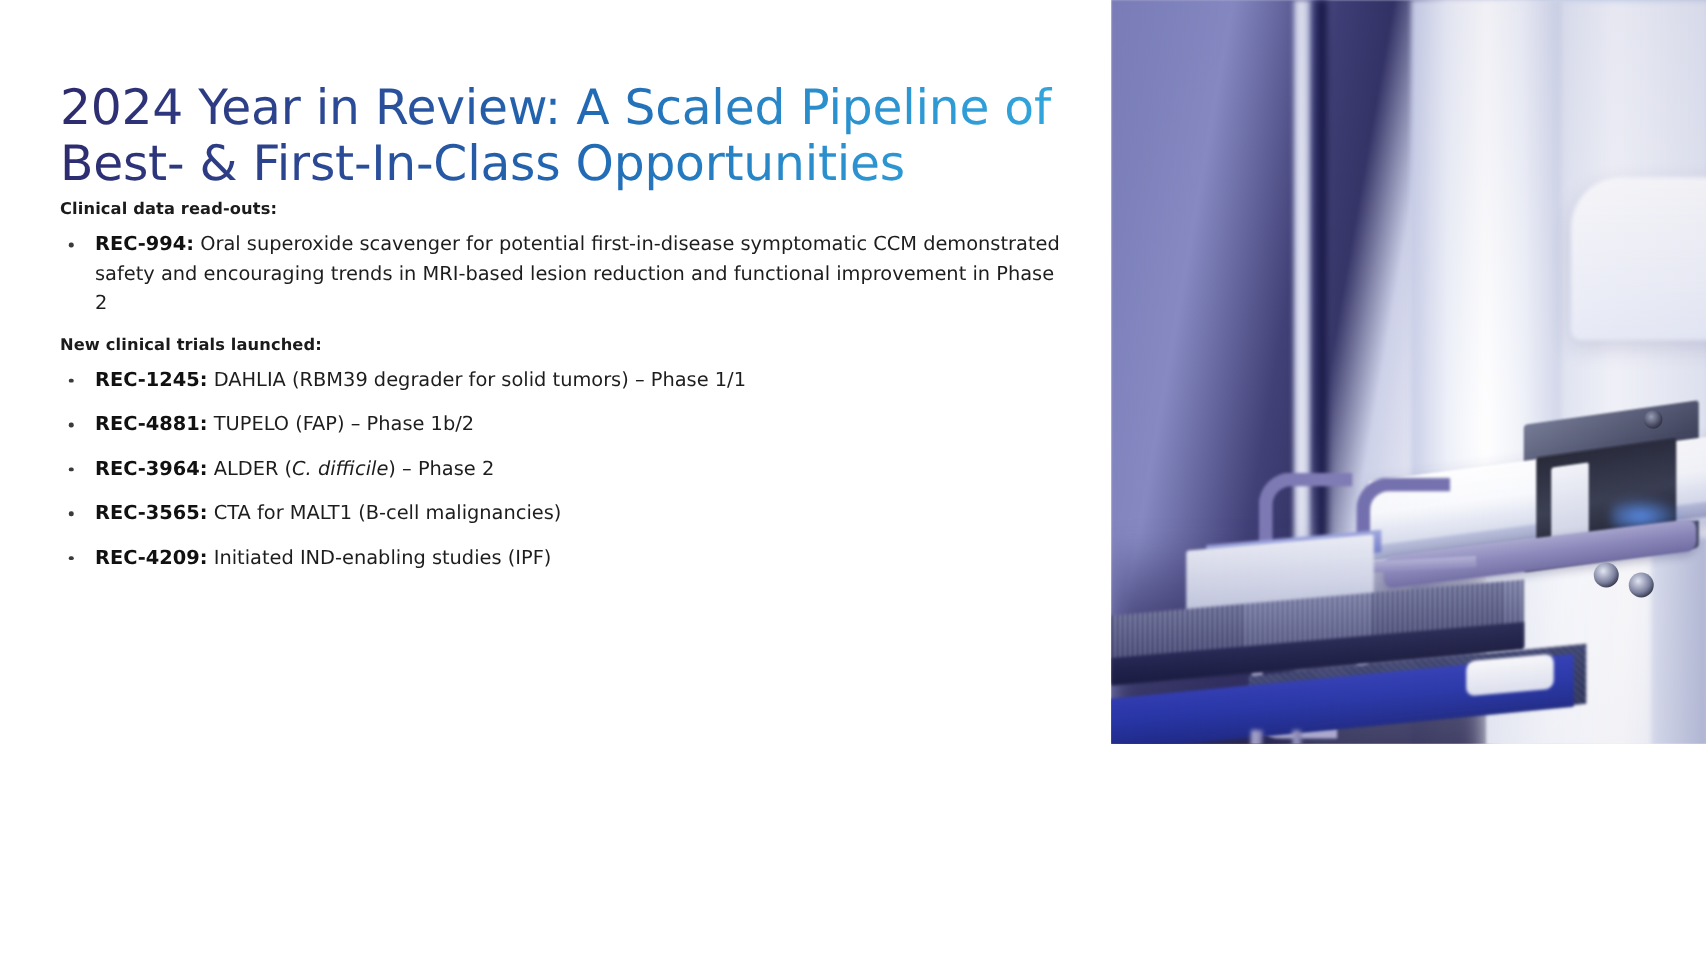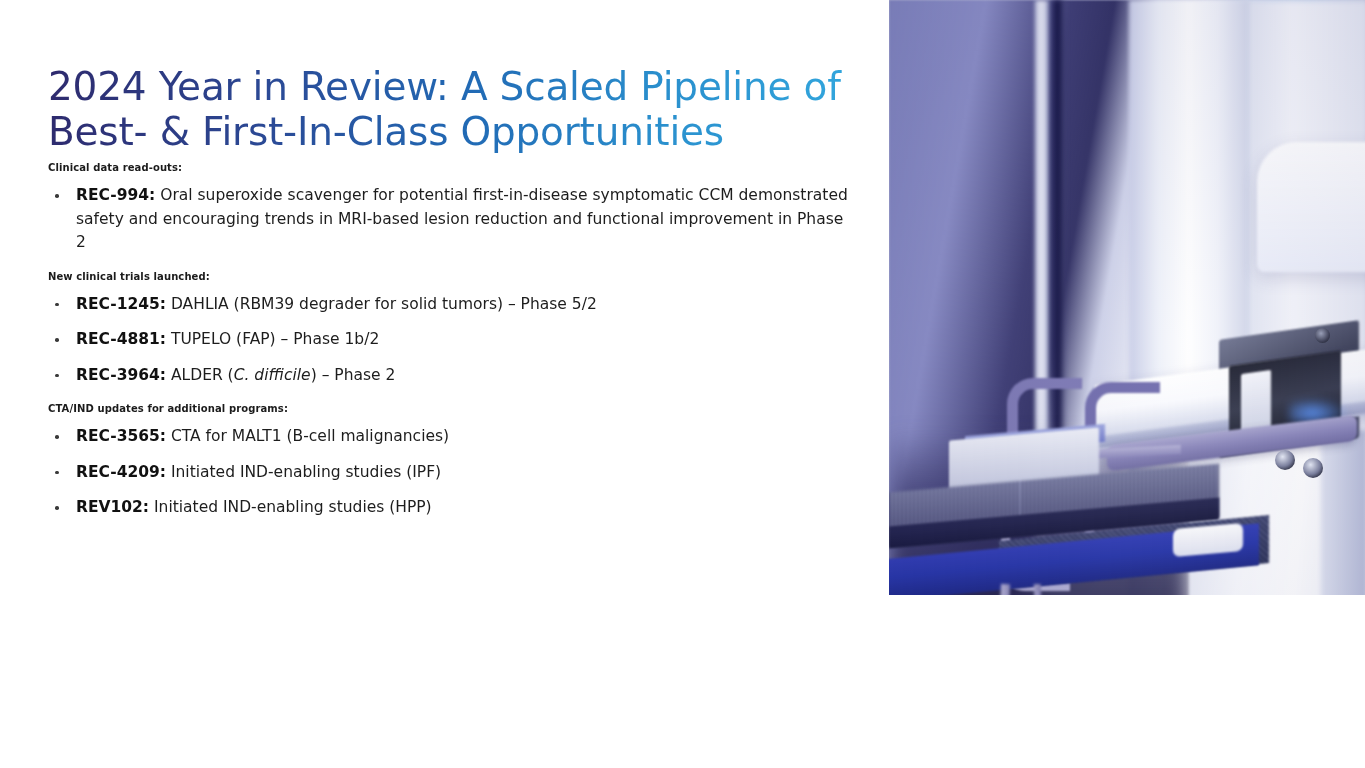--- a/index.html
+++ b/index.html
@@ -16,21 +16,21 @@
     position:absolute;left:48px;top:38px;width:800px;
     font-size:39px;line-height:45px;font-weight:400;letter-spacing:-.2px;
     background:linear-gradient(95deg,#2e2a6d 0%,#2b4a96 28%,#2169b4 52%,#2a8fcd 76%,#32a6dd 100%);
     -webkit-background-clip:text;background-clip:text;
     -webkit-text-fill-color:transparent;color:#2169b4;
   }
 
   .body{position:absolute;left:48px;top:158px;width:800px;}
 
   .sec-head{
-    font-size:10px;font-weight:700;color:#1b1b1b;line-height:20px;
+    font-size:13px;font-weight:700;color:#1b1b1b;line-height:20px;
     margin:0 0 6px 0;letter-spacing:.1px;
   }
   .sec{margin-bottom:11px;}
 
   ul.bullets{list-style:none;margin:0;padding:0;}
   ul.bullets li{
     position:relative;padding-left:28px;
     font-size:15.5px;line-height:23.5px;color:#1d1d1d;
     margin-bottom:2px;
   }
@@ -311,47 +311,42 @@
             <b>REC-994:</b><span> Oral superoxide scavenger for potential first-in-disease symptomatic CCM demonstrated safety and encouraging trends in MRI-based lesion reduction and functional improvement in Phase 2</span>
           </li>
         </ul>
       </div>
 
       <div class="sec">
         <div class="sec-head">New clinical trials launched:</div>
         <ul class="bullets spaced">
           <li>
             <span class="dot"></span>
-            <b>REC-1245:</b><span> DAHLIA (RBM39 degrader for solid tumors) – Phase 5/2</span>
+            <b>REC-1245:</b><span> DAHLIA (RBM39 degrader for solid tumors) – Phase 1/1</span>
           </li>
           <li>
             <span class="dot"></span>
             <b>REC-4881:</b><span> TUPELO (FAP) – Phase 1b/2</span>
           </li>
           <li>
             <span class="dot"></span>
             <b>REC-3964:</b><span> ALDER (</span><i>C. difficile</i><span>) – Phase 2</span>
           </li>
         </ul>
       </div>
 
       <div class="sec">
-        <div class="sec-head">CTA/IND updates for additional programs:</div>
         <ul class="bullets spaced">
           <li>
             <span class="dot"></span>
             <b>REC-3565:</b><span> CTA for MALT1 (B-cell malignancies)</span>
           </li>
           <li>
             <span class="dot"></span>
             <b>REC-4209:</b><span> Initiated IND-enabling studies (IPF)</span>
-          </li>
-          <li>
-            <span class="dot"></span>
-            <b>REV102:</b><span> Initiated IND-enabling studies (HPP)</span>
           </li>
         </ul>
       </div>
 
     </div>
 
     <div class="pagenum">4</div>
   </div>
 
   <div class="photo">

